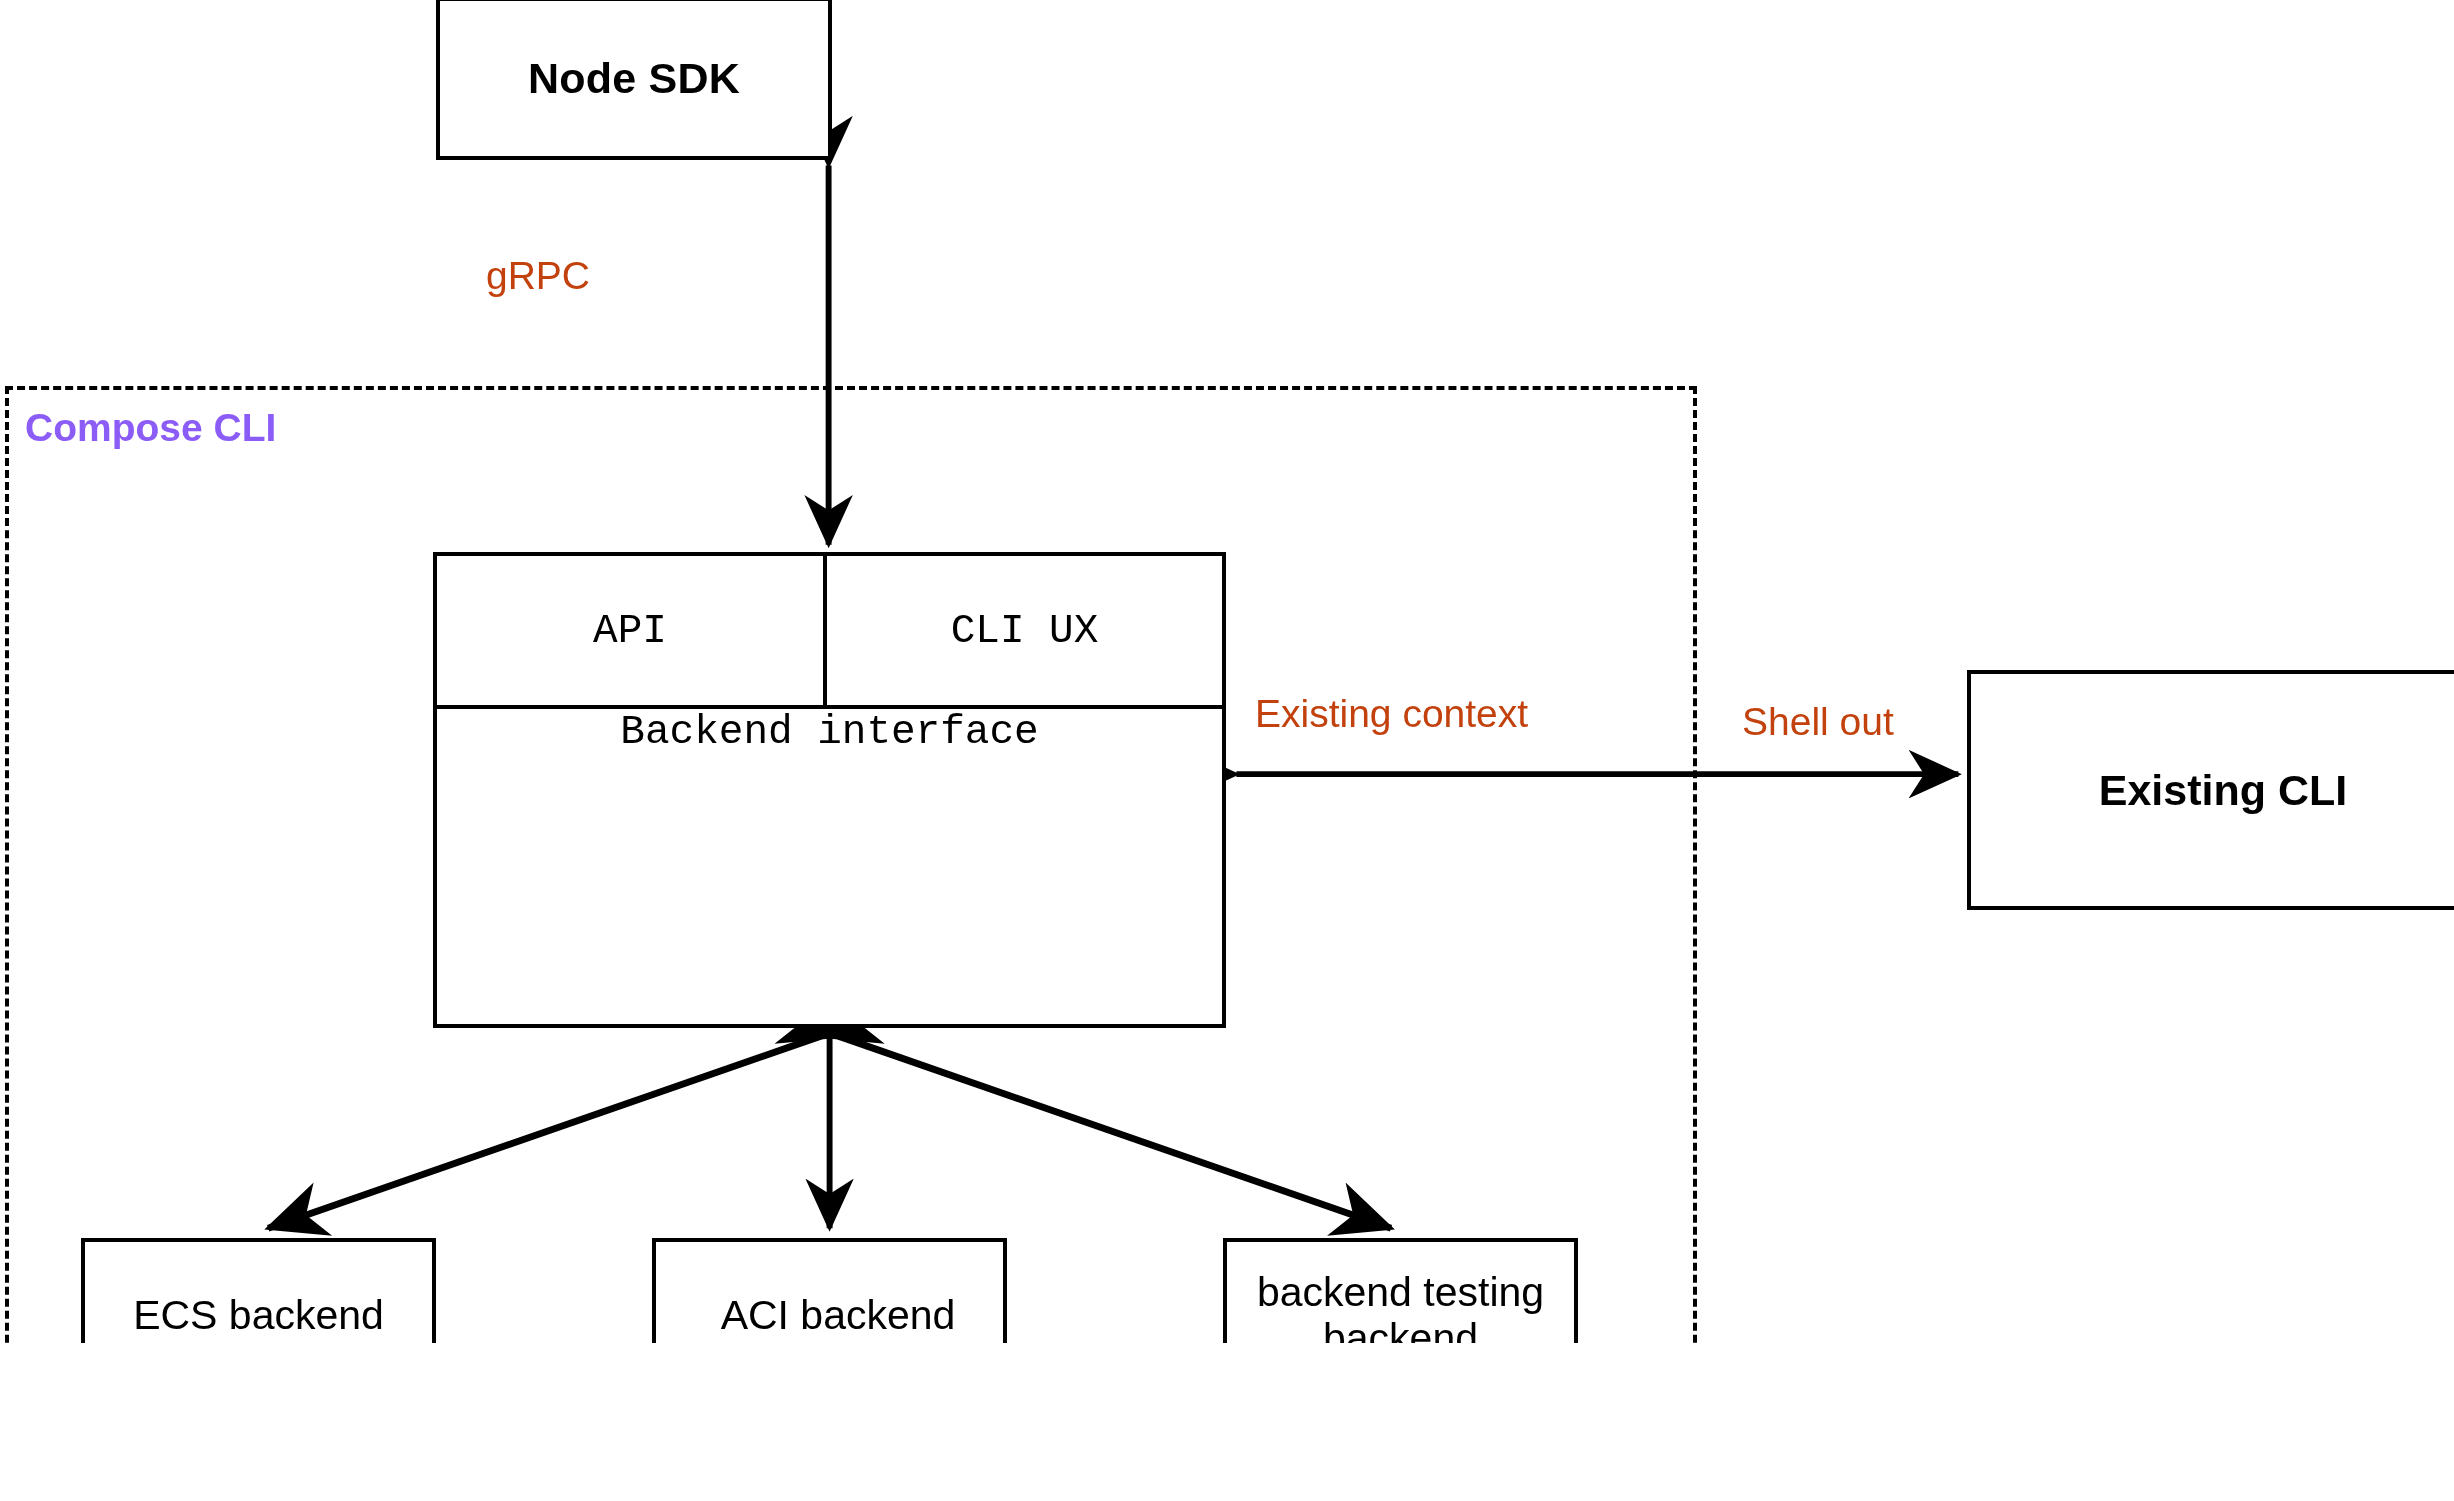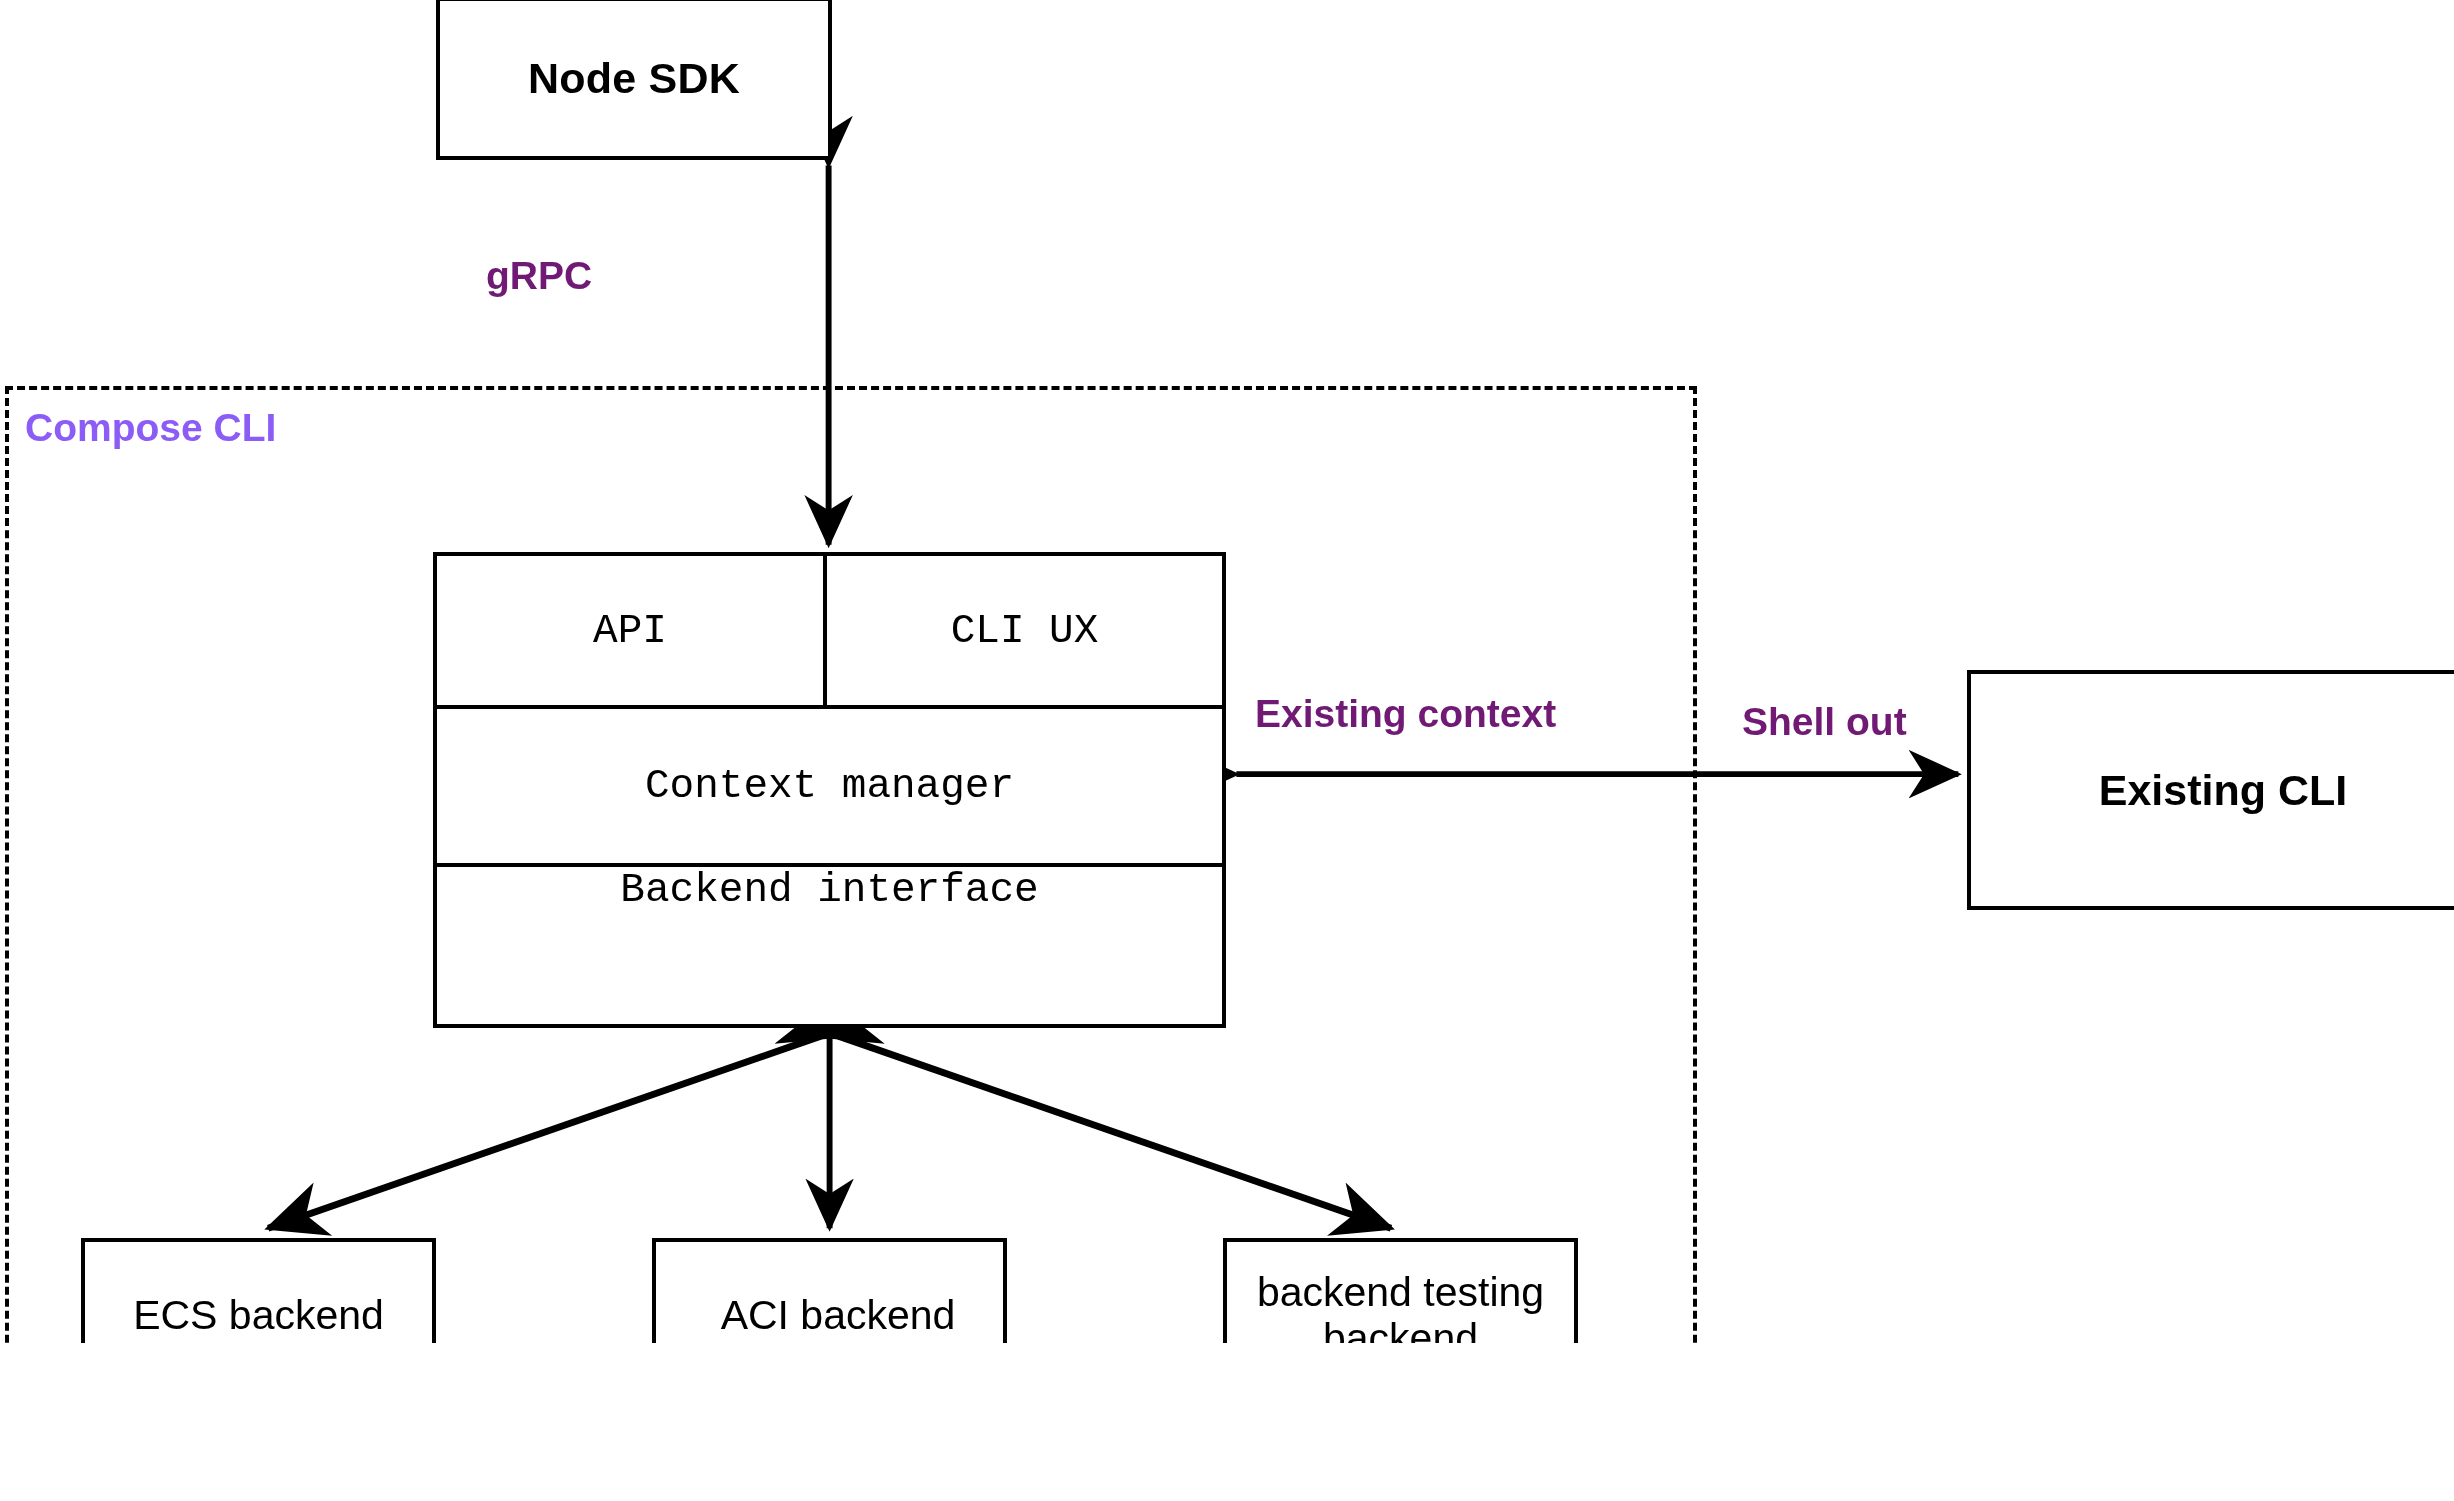--- a/index.html
+++ b/index.html
@@ -129,22 +129,22 @@
     line-height: 1.12;
   }
   #ecs-backend-box { left: 81px; width: 355px; }
   #aci-backend-box { left: 652px; width: 355px; padding-left: 17px; }
   #example-backend-box { left: 1223px; width: 355px; }
 
   
   .edge-label {
     position: absolute;
     font-size: 39px;
-    color: #701a75;
-    font-weight: 700;
+    color: #c2410c;
+    font-weight: 400;
     white-space: nowrap;
     background: transparent;
   }
   #label-grpc { left: 486px; top: 254px; }
   #label-existing-context { left: 1255px; top: 692px; }
   #label-shell-out { left: 1742px; top: 700px; }
 </style>
 </head>
 <body>
 
@@ -189,23 +189,20 @@
 
   <div id="cli-stack">
     <div class="stack-row" id="stack-row-top">
       <div class="stack-cell" id="cell-api">
         <span>API</span>
       </div>
       <div class="stack-cell" id="cell-cli-ux">
         <span>CLI UX</span>
       </div>
     </div>
-    <div class="stack-row" id="stack-row-mid">
-      <span class="stack-wide-label">Context manager</span>
-    </div>
     <div class="stack-row" id="stack-row-bottom">
       <span class="stack-wide-label">Backend interface</span>
     </div>
   </div>
 
   <div id="label-existing-context" class="edge-label">Existing context</div>
   <div id="label-shell-out" class="edge-label">Shell out</div>
 
   <div id="existing-cli-box" class="nodebox nb-bold">
     <span>Existing CLI</span>

